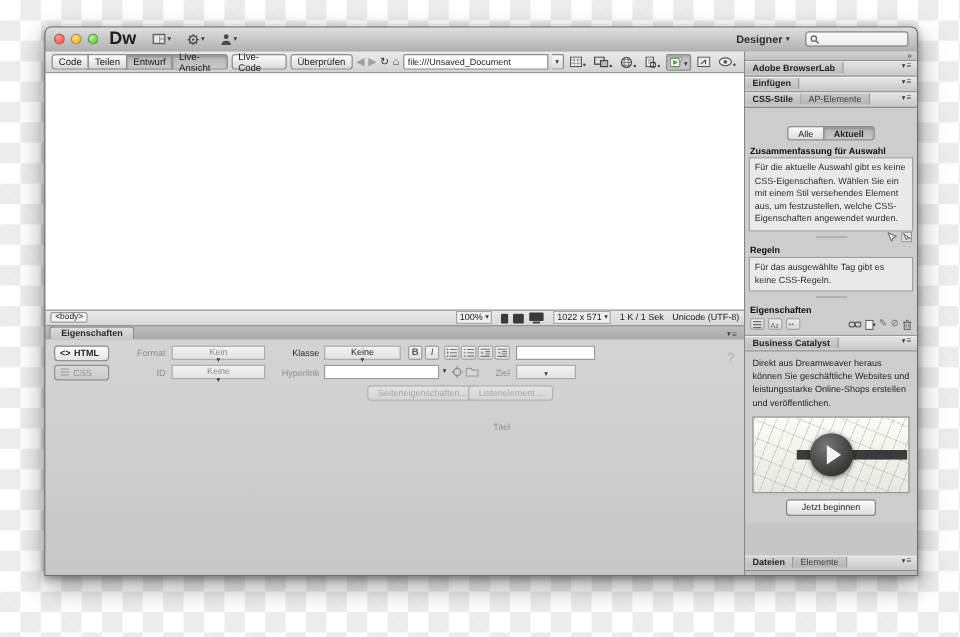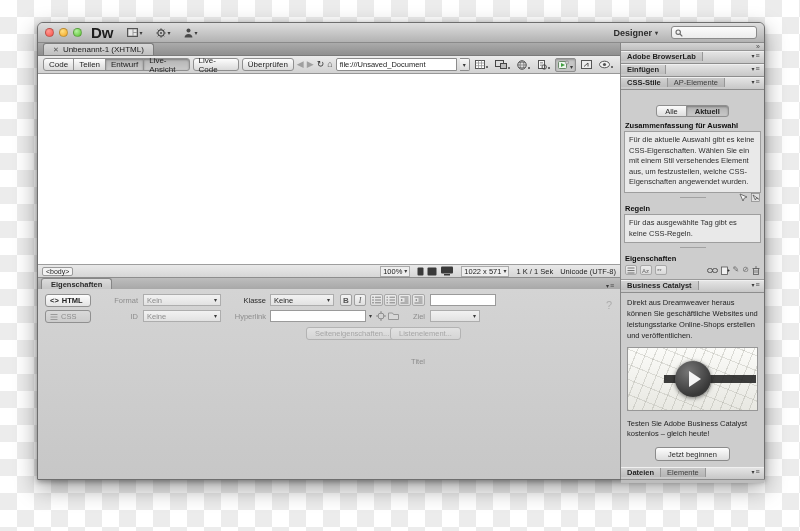--- a/index.html
+++ b/index.html
@@ -85,21 +85,21 @@
   .props-tab { height:11px; padding:0 9px; display:flex; align-items:center; font-size:7.5px; font-weight:bold;
     color:#2a2a2a; background:linear-gradient(#dcdcdc,#c7c7c7); border:1px solid #868686; border-bottom:none; border-radius:3px 3px 0 0; }
   .props-menu { margin-left:auto; display:flex; align-items:center; gap:1px; color:#444; padding-right:3px; }
   .props-body { flex:1; position:relative; background:linear-gradient(#d4d4d4,#c7c7c7); font-size:7.5px; color:#8d8d8d; }
   .mode-btn { position:absolute; left:7px; width:46px; height:13px; display:flex; align-items:center; gap:3px;
     padding:0 4px; border:1px solid #909090; border-radius:3px; font-size:7.5px; }
   .mode-btn.html { top:5px; background:linear-gradient(#fdfdfd,#e3e3e3); color:#222; font-weight:bold; }
   .mode-btn.css  { top:21px; background:linear-gradient(#d9d9d9,#cccccc); color:#8d8d8d; }
   .plabel { position:absolute; text-align:right; }
   .pdd { position:absolute; height:12px; border:1px solid #adadad; background:linear-gradient(#f2f2f2,#e2e2e2);
-    display:flex; align-items:center; justify-content:space-between; padding:0 3px; color:#8d8d8d; }
+    display:flex; align-items:center; justify-content:space-between; padding:0 3px; color:#8d8d8d;flex-direction:column; }
   .pdd.en { color:#1e1e1e; }
   .pinput { position:absolute; height:12px; border:1px solid #b0b0b0; background:#e9e9e9; }
   .pinput.en { background:#fff; border-color:#9a9a9a; }
   .fmtbtn { position:absolute; width:12px; height:12px; border:1px solid #a0a0a0; border-radius:2px;
     background:linear-gradient(#f4f4f4,#dfdfdf); display:flex; align-items:center; justify-content:center;
     font-size:8px; color:#555; }
   .listicos { position:absolute; display:flex; gap:1px; }
   .licon { width:13px; height:12px; border:1px solid #a8a8a8; border-radius:2px;
     background:linear-gradient(#ececec,#dbdbdb); display:flex; align-items:center; justify-content:center; }
   .disbtn { position:absolute; height:13px; padding:0 8px; border:1px solid #b3b3b3; border-radius:3px;
@@ -199,26 +199,20 @@
           <circle cx="3.2" cy="3.2" r="2.2" fill="none" stroke="#6b6b6b" stroke-width="1.1"></circle>
           <path d="M5 5l2.3 2.3" stroke="#6b6b6b" stroke-width="1.2"></path>
         </svg>
     </span>
   </div>
 
   <div class="main">
 
     <div class="doc-col">
 
-      <div class="tabbar">
-        <div class="doc-tab">
-          <span class="x">✕</span>
-          <span>Unbenannt-1 (XHTML)</span>
-        </div>
-      </div>
 
       <div class="doctoolbar">
         <div class="btn-group">
           <span class="tbtn">Code</span>
           <span class="tbtn">Teilen</span>
           <span class="tbtn pressed">Entwurf</span>
           <span class="tbtn pressed">Live-Ansicht</span>
         </div>
         <span class="tbtn single">Live-Code</span>
         <span class="tbtn single">Überprüfen</span>
@@ -511,21 +505,20 @@
           <span style="font-size:7px;">≡</span>
         </span>
       </div>
 
       <div class="bcbody">
         <div class="bctext">Direkt aus Dreamweaver heraus können Sie geschäftliche Websites und leistungsstarke Online-Shops erstellen und veröffentlichen.</div>
         <div class="bcthumb">
           <span class="bcbar"></span>
           <span class="bcplay"></span>
         </div>
-        <div class="bctext">Testen Sie Adobe Business Catalyst kostenlos – gleich heute!</div>
         <button class="bcbtn">Jetzt beginnen</button>
       </div>
 
       <div class="dockfill"></div>
 
       <div class="phdr">
         <span class="ptab">Dateien</span>
         <span class="ptab inactive">Elemente</span>
         <span class="pspace"></span>
         <span class="pmenu">

